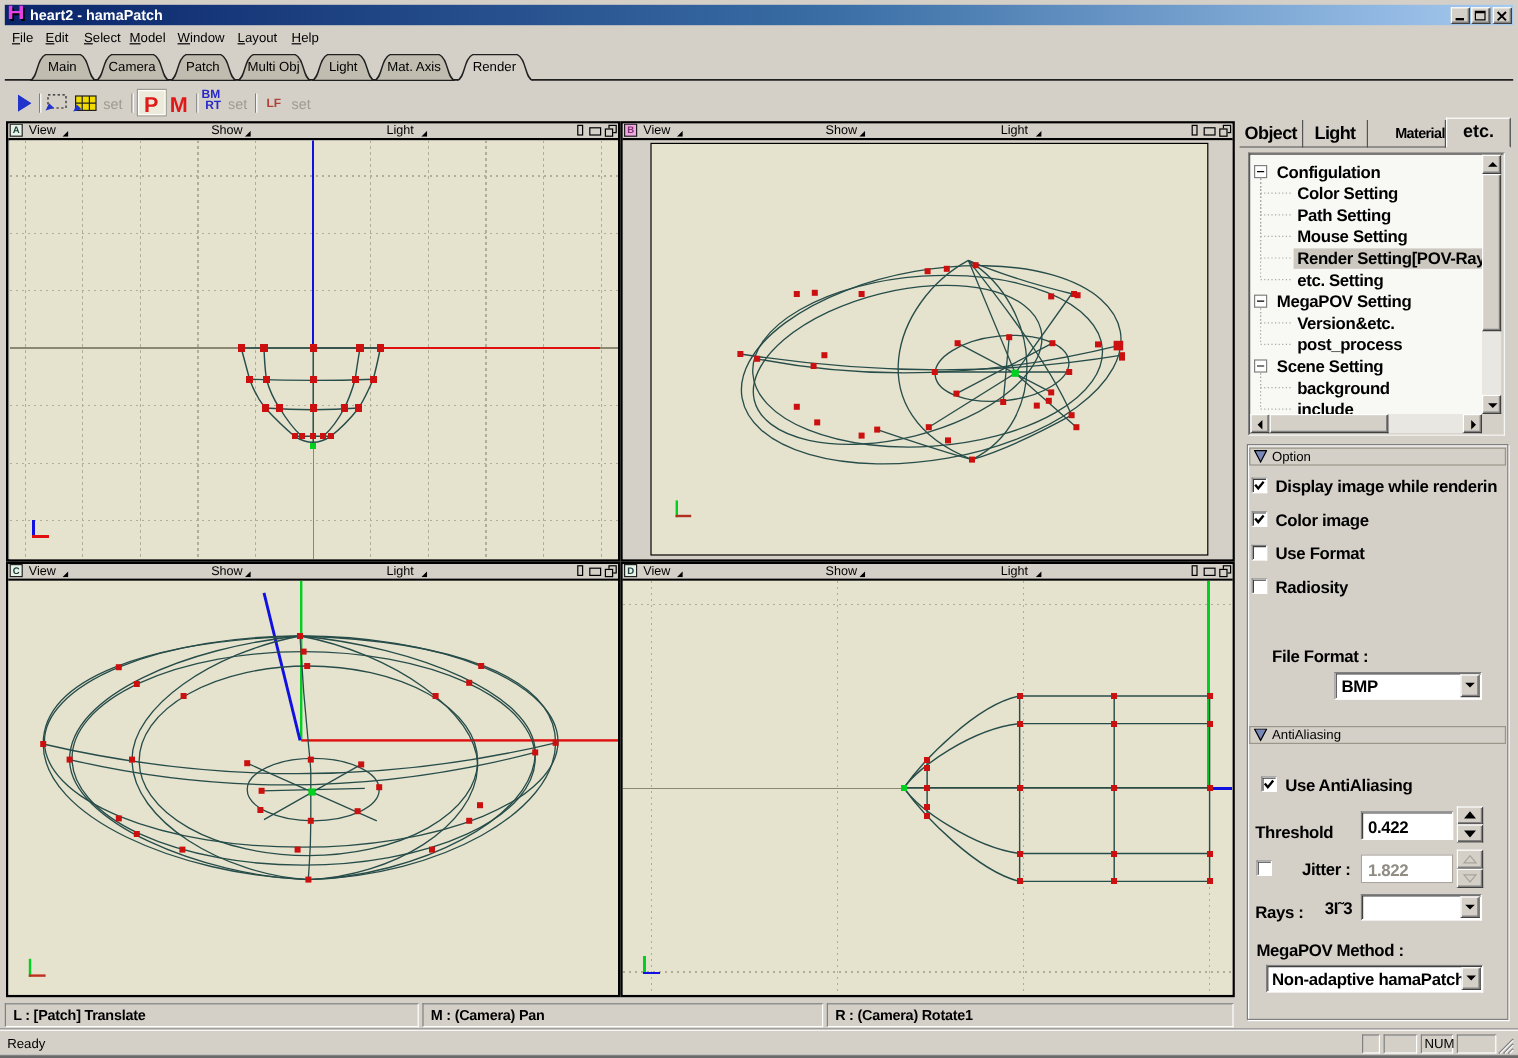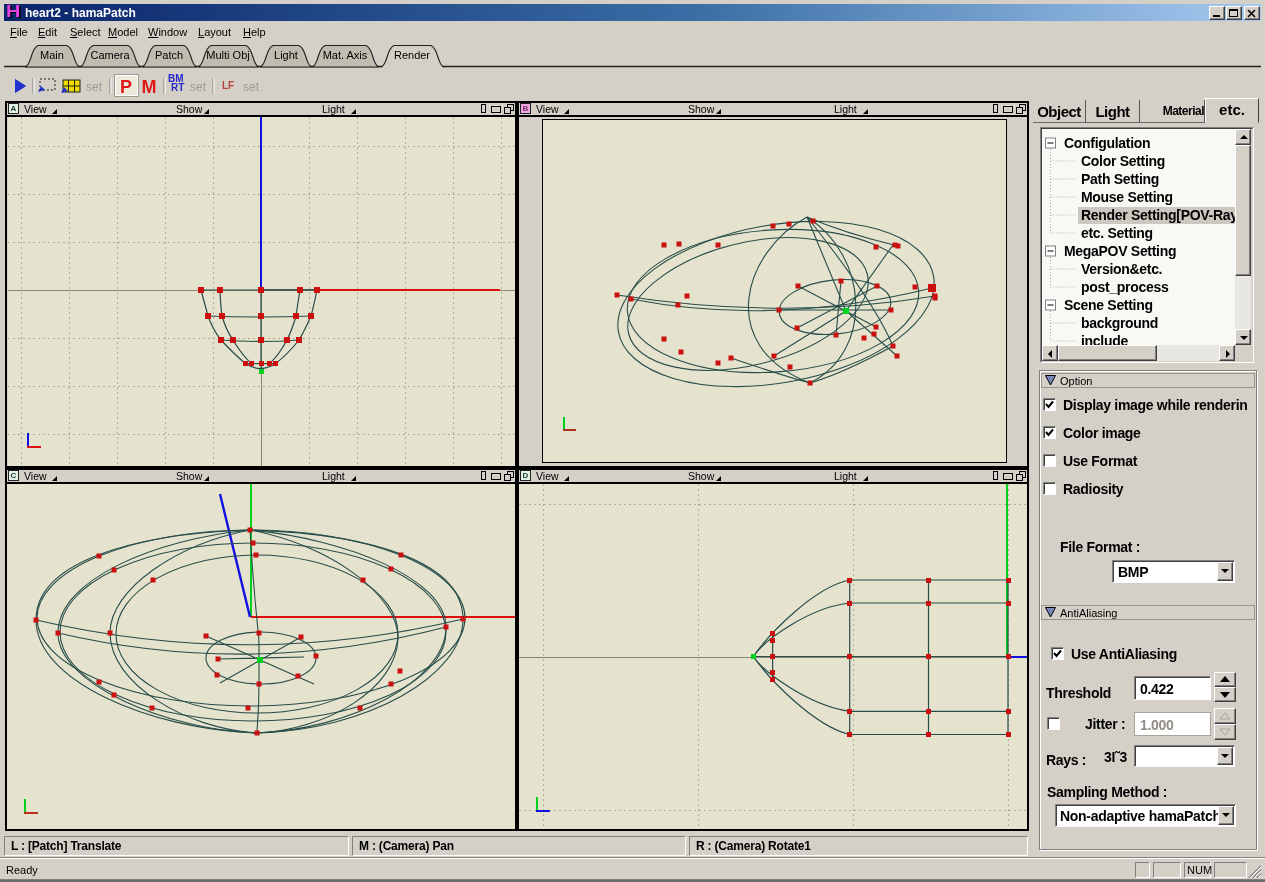--- a/index.html
+++ b/index.html
@@ -512,38 +512,38 @@
     </svg>
   </div>
 <div class="abs btn3d" style="left:1214px;top:687px;width:22px;height:15px;">
     <svg width="20" height="13" style="display:block">
       <path d="M5,4 L15,4 L10,10 Z" fill="#000"></path>
     </svg>
   </div>
 <div class="abs" style="left:1047px;top:717px;width:13px;height:13px;background:#fff;border:1px solid;border-color:#808080 #fff #fff #808080;box-shadow:inset 1px 1px 0 #404040;"></div>
 <div class="abs b14" style="left:1071px;top:716px;margin-left:14px;">Jitter :</div>
 <div class="abs" style="left:1134px;top:712px;width:77px;height:24px;background:#fff;border:1px solid #a8a49c;"></div>
-<div class="abs b14" style="left:1140px;top:717px;color:#908c84;">1.000</div>
+<div class="abs b14" style="left:1140px;top:717px;color:#908c84;">1.822</div>
 <div class="abs btn3d" style="left:1214px;top:708px;width:22px;height:16px;">
     <svg width="20" height="14" style="display:block">
       <path d="M10,4 L15,10 L5,10 Z" fill="none" stroke="#a8a49c"></path>
     </svg>
   </div>
 <div class="abs btn3d" style="left:1214px;top:724px;width:22px;height:16px;">
     <svg width="20" height="14" style="display:block">
       <path d="M5,4 L15,4 L10,10 Z" fill="none" stroke="#a8a49c"></path>
     </svg>
   </div>
 <div class="abs b14" style="left:1046px;top:752px;">Rays :</div>
 <div class="abs" style="left:1134px;top:745px;width:101px;height:22px;background:#fff;border:1px solid;border-color:#808080 #fff #fff #808080;box-shadow:inset 1px 1px 0 #404040;"></div>
 <div class="abs b14" style="left:1104px;top:749px;">3I˜3</div>
 <div class="abs btn3d" style="left:1217px;top:747px;width:16px;height:18px;">
     <svg width="14" height="16" style="display:block">
       <path d="M3,6 L11,6 L7,10 Z" fill="#000"></path>
     </svg>
   </div>
-<div class="abs b14" style="left:1047px;top:784px;">Sampling Method :</div>
+<div class="abs b14" style="left:1047px;top:784px;">MegaPOV Method :</div>
 <div class="abs" style="left:1055px;top:804px;width:181px;height:23px;background:#fff;border:1px solid;border-color:#808080 #fff #fff #808080;box-shadow:inset 1px 1px 0 #404040;"></div>
 <div class="abs b14" style="left:1060px;top:808px;">Non-adaptive hamaPatch</div>
 <div class="abs btn3d" style="left:1218px;top:806px;width:16px;height:19px;">
     <svg width="14" height="17" style="display:block">
       <path d="M3,6 L11,6 L7,10 Z" fill="#000"></path>
     </svg>
   </div>
 </body></html>

